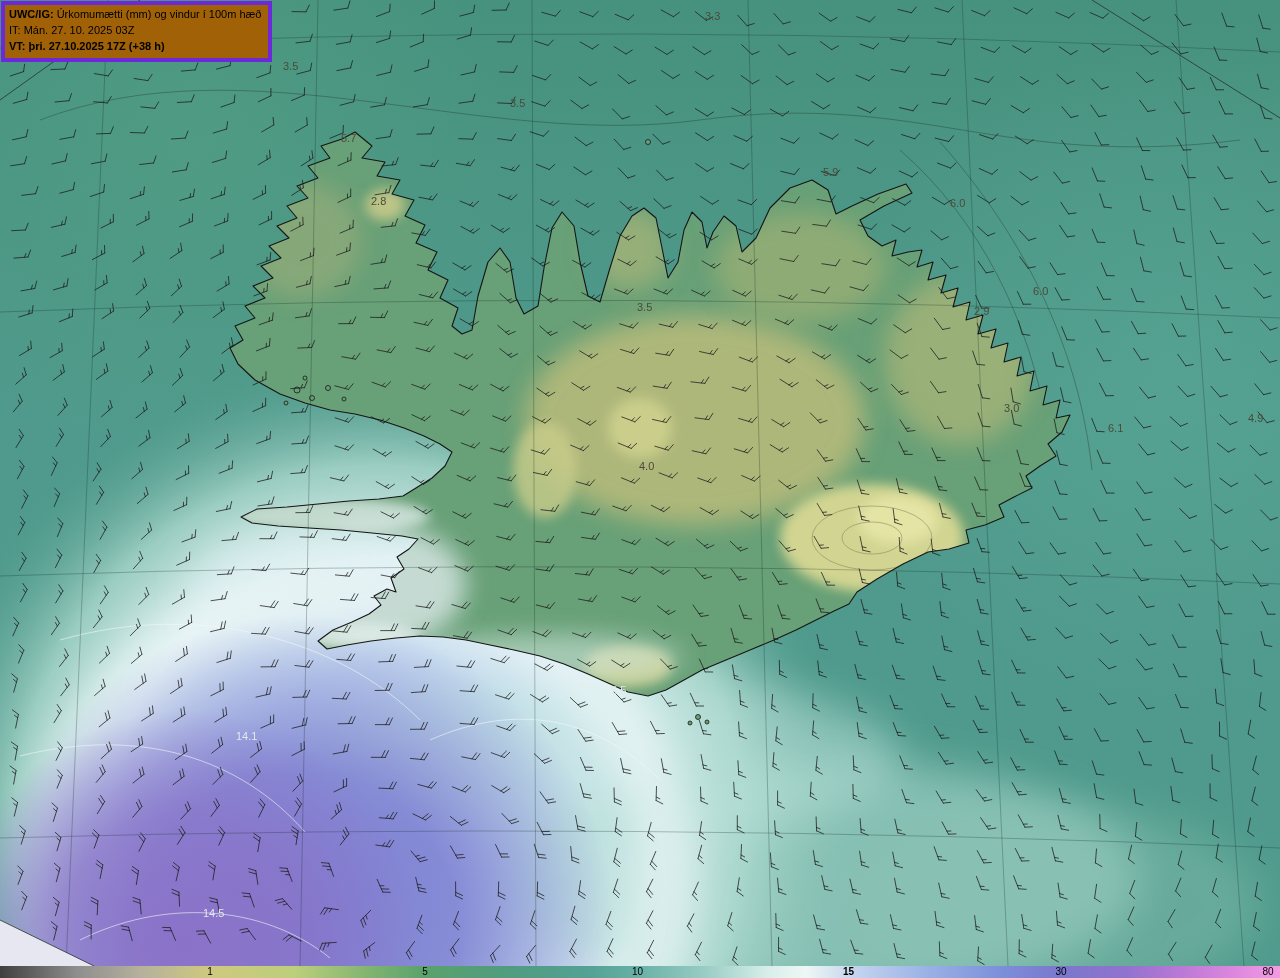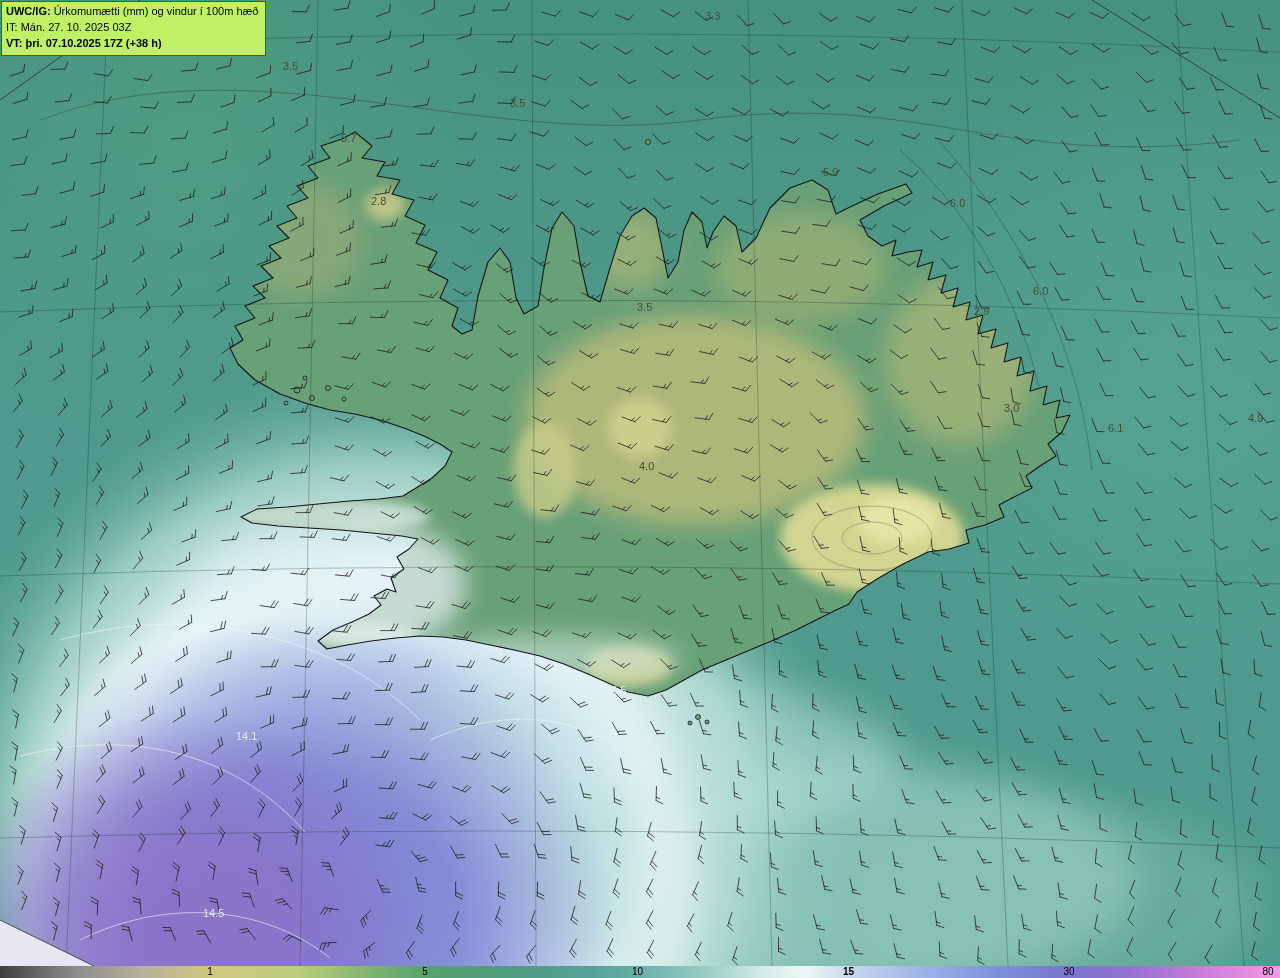--- a/index.html
+++ b/index.html
@@ -1,19 +1,19 @@
 <!DOCTYPE html>
 <html><head>
 <meta charset="utf-8">
 <style>
   html,body{margin:0;padding:0;}
   body{width:1280px;height:978px;overflow:hidden;font-family:"Liberation Sans",sans-serif;background:#fff;}
   .stage{position:relative;width:1280px;height:978px;background:#4f9a8c;overflow:hidden;}
   .stage svg{position:absolute;top:0;left:0;display:block;}
-  .legend{position:absolute;top:1px;left:1px;background:#bef264;border:1px solid #6d28d9;
+  .legend{position:absolute;top:1px;left:1px;background:#a16207;border:4px solid #6d28d9;
           padding:2px 7px 3px 4px;font-size:11px;line-height:1.45;color:#000;white-space:nowrap;z-index:5;}
   .b{font-weight:bold;}
   .colorbar{position:absolute;left:0;bottom:0;width:1280px;height:12px;z-index:4;}
   .colorbar-grad{position:absolute;left:0;top:0;width:100%;height:100%;}
   .cb-tick{position:absolute;top:0;height:12px;line-height:12px;font-size:10px;color:#000;transform:translateX(-50%);}
   .clabel{font-size:11px;fill:#4b4b3a;font-family:"Liberation Sans",sans-serif;}
   .clabel.light{fill:#e3e8ea;}
   .land-fill{fill:#68a077;}
   .coast-stroke{fill:none;stroke:#161616;stroke-width:1.1;stroke-linejoin:round;}
   .contour-dark{fill:none;stroke:rgba(40,60,45,0.45);stroke-width:0.9;}
@@ -175,27 +175,27 @@
         <text x="203" y="917" class="clabel light">14.5</text>
       </g>
   </svg>
 
   <div class="legend">
     <div>
       <span class="b">UWC/IG:</span>
       <span>Úrkomumætti (mm) og vindur í 100m hæð</span>
     </div>
     <div>IT: Mán. 27. 10. 2025 03Z</div>
-    <div class="b">VT: þri. 07.10.2025 17Z (+38 h)</div>
+    <div class="b">VT: þri. 27.10.2025 17Z (+38 h)</div>
   </div>
 
   <div class="colorbar">
     <div class="colorbar-grad" id="colorbar-grad" style="background: linear-gradient(to right, rgb(63, 63, 63) 0%, rgb(142, 142, 142) 6%, rgb(181, 177, 155) 11%, rgb(207, 200, 127) 16.4%, rgb(188, 207, 123) 23%, rgb(127, 179, 112) 29%, rgb(89, 162, 108) 33.2%, rgb(79, 156, 128) 40%, rgb(83, 162, 149) 46%, rgb(104, 176, 166) 49.8%, rgb(152, 204, 196) 55%, rgb(216, 238, 234) 60%, rgb(238, 247, 245) 63%, rgb(200, 216, 239) 66.3%, rgb(157, 180, 230) 72%, rgb(125, 144, 218) 78%, rgb(122, 119, 205) 82.9%, rgb(146, 114, 207) 88%, rgb(184, 120, 214) 92%, rgb(218, 133, 221) 96%, rgb(244, 154, 228) 100%);"></div>
     <div id="colorbar-ticks">
         <span class="cb-tick" style="left: 16.4%;">1</span>
         <span class="cb-tick" style="left: 33.2%;">5</span>
         <span class="cb-tick" style="left: 49.8%; text-align: right;">10</span>
         <span class="cb-tick" style="left: 66.3%; font-weight: bold;">15</span>
-        <span class="cb-tick" style="left: 82.9%; margin-left: 8px;">30</span>
+        <span class="cb-tick" style="left: 82.9%;">30</span>
         <span class="cb-tick" style="left: 99.5%; transform: translateX(-100%);">80</span>
       </div>
   </div>
 </div>
 
 </body></html>

